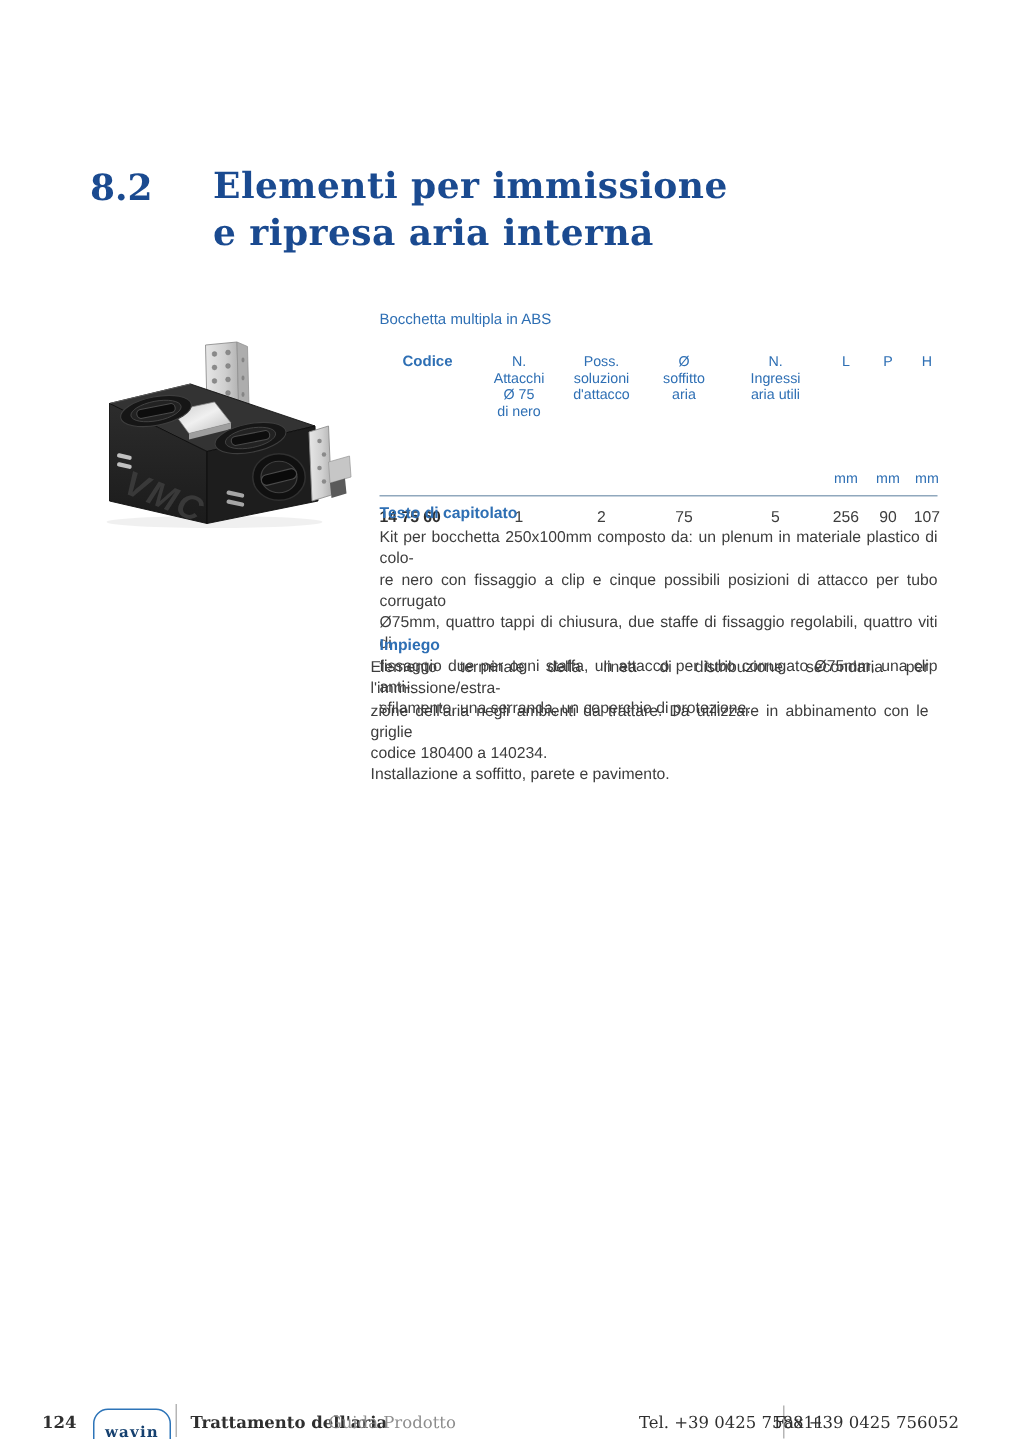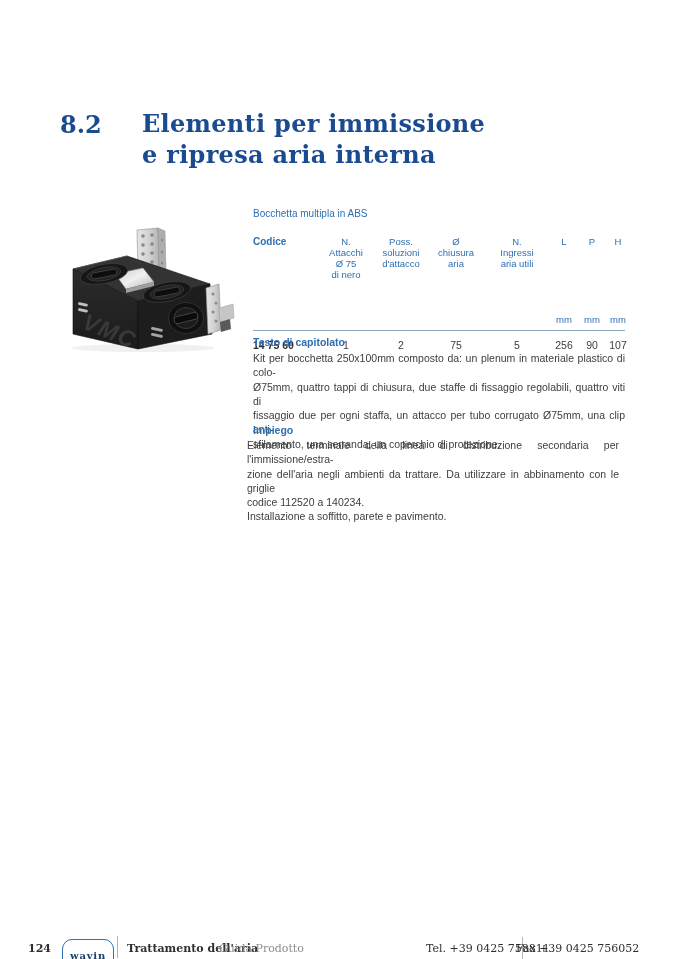--- a/index.html
+++ b/index.html
@@ -19,21 +19,21 @@
     font-family:"DejaVu Serif", serif; font-weight:700; font-size:24px; line-height:31px;
     letter-spacing:0.3px; white-space:nowrap;
   }
   .tbl-caption {
     position:absolute; top:196px; left:0;
     font-size:10px; font-weight:400; color:#2e6fb4;
   }
   .tbl { position:absolute; top:224px; left:0; width:372px; }
   .tbl-grid { display:grid; grid-template-columns:64px 58px 52px 58px 64px 30px 26px 26px; width:372px; }
   .th { color:#2e6fb4; font-size:9.5px; line-height:11px; text-align:center; }
-  .th.codice { text-align:left; font-weight:700; font-size:10px; }
+  .th.codice { text-align:center; font-weight:700; font-size:10px; }
   .unit-row .th { padding-top:34px; }
   .tbl-rule { border-top:1px solid #90a8bd; margin-top:5px; }
   .td { font-size:10.5px; color:#3d3d3d; text-align:center; padding-top:8px; }
   .td.codice { text-align:left; font-weight:700; color:#2f2f2f; }
   
   .sec-heading {
     position:absolute; left:0; font-size:10.5px; font-weight:700; color:#2e6fb4;text-align:center;
   }
   .sec-body { position:absolute; left:0; width:372px; color:#3d3d3d; font-size:10.5px; }
   .sec-body .ln { line-height:14.3px; }
@@ -175,21 +175,21 @@
         <div>Ø 75</div>
         <div>di nero</div>
       </div>
       <div class="th">
         <div>Poss.</div>
         <div>soluzioni</div>
         <div>d'attacco</div>
       </div>
       <div class="th">
         <div>Ø</div>
-        <div>chiusura</div>
+        <div>soffitto</div>
         <div>aria</div>
       </div>
       <div class="th">
         <div>N.</div>
         <div>Ingressi</div>
         <div>aria utili</div>
       </div>
       <div class="th">L</div>
       <div class="th">P</div>
       <div class="th">H</div>
@@ -216,30 +216,31 @@
       <div class="td">5</div>
       <div class="td">256</div>
       <div class="td">90</div>
       <div class="td">107</div>
     </div>
   </div>
 
   <div class="sec-heading" style="left:253px; top:324px;">Testo di capitolato</div>
   <div class="sec-body" style="left:253px; top:339px;">
     <div class="ln just">Kit per bocchetta 250x100mm composto da: un plenum in materiale plastico di colo-</div>
+    <div class="ln just">re nero con fissaggio a clip e cinque possibili posizioni di attacco per tubo corrugato</div>
     <div class="ln just">Ø75mm, quattro tappi di chiusura, due staffe di fissaggio regolabili, quattro viti di</div>
     <div class="ln just">fissaggio due per ogni staffa, un attacco per tubo corrugato Ø75mm, una clip anti-</div>
     <div class="ln">sfilamento, una serranda, un coperchio di protezione.</div>
   </div>
 
   <div class="sec-heading" style="left:253px; top:412px;">Impiego</div>
   <div class="sec-body" style="left:247px; top:426px;">
     <div class="ln just">Elemento terminale della linea di distribuzione secondaria per l'immissione/estra-</div>
     <div class="ln just">zione dell'aria negli ambienti da trattare. Da utilizzare in abbinamento con le griglie</div>
-    <div class="ln">codice 112520 a 140234.</div>
+    <div class="ln">codice 180400 a 140234.</div>
     <div class="ln">Installazione a soffitto, parete e pavimento.</div>
   </div>
 
   <div class="footer">
     <div class="pagenum">124</div>
     <div class="logo">
       <span>wavin</span>
     </div>
     <div class="vdiv" style="left:117px;"></div>
     <div class="doc-title">Trattamento dell'aria</div>

